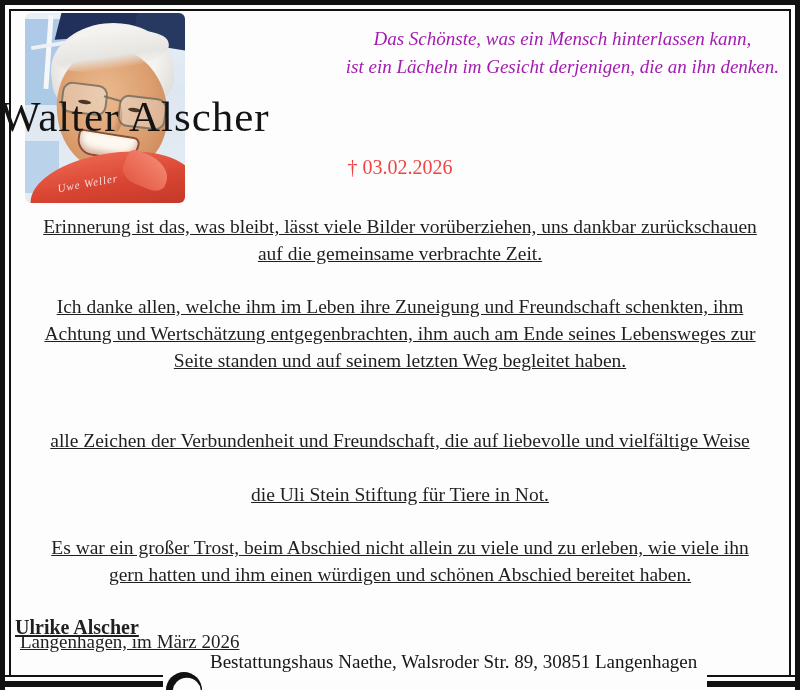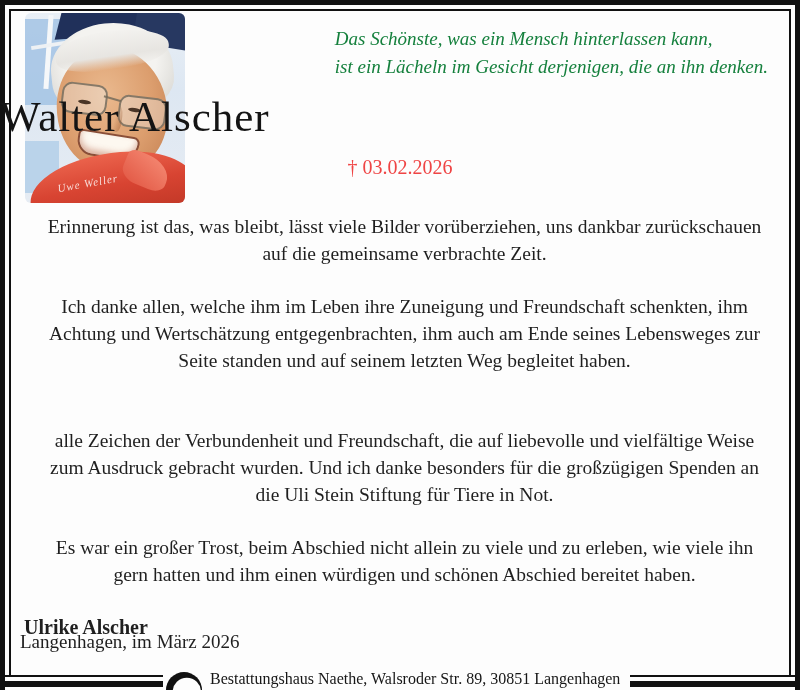--- a/index.html
+++ b/index.html
@@ -45,42 +45,42 @@
     transform:rotate(9deg);border-radius:8px 10px 28px 24px;box-shadow:inset 0 -4px 6px rgba(178,88,58,.45);}
   .p-shirt{left:4px;bottom:-8px;width:164px;height:58px;transform:rotate(-5deg);
     border-radius:60% 45% 0 0 / 80% 60% 0 0;
     background:linear-gradient(175deg,#ef6a52 0%,#d84432 55%,#c23827 100%);}
   .p-collar{left:98px;bottom:16px;width:46px;height:32px;transform:rotate(22deg);
     border-radius:20% 60% 30% 40%;background:linear-gradient(200deg,#f58a74,#e25844);}
   .p-watermark{left:32px;bottom:14px;font-style:italic;font-size:11px;letter-spacing:1px;
     color:rgba(255,255,255,.8);transform:rotate(-10deg);white-space:nowrap;}
 
   
-  .quote{position:absolute;top:25px;right:32px;text-align:left;font-style:italic;
-    font-size:19px;line-height:28px;color:#15803d;}
+  .quote{position:absolute;top:25px;right:21px;text-align:center;font-style:italic;
+    font-size:19px;line-height:28px;color:#a21caf;}
   .deceased-name{position:absolute;top:92px;left:0;width:100%;text-align:left;
     font-size:43px;letter-spacing:1px;color:#141414;}
   .death-date{position:absolute;top:156px;left:0;width:100%;text-align:center;font-size:20px;color:#ef4444;}
-  .body-text{position:absolute;top:213px;left:24px;right:15px;text-align:center;
-    font-size:19.5px;line-height:27px;}
+  .body-text{position:absolute;top:213px;left:15px;right:15px;text-align:center;
+    font-size:19.5px;line-height:27px;text-decoration:underline;}
   .body-text p{margin:0 0 26px 0;}
   .line{white-space:nowrap;}
   .signature{margin-top:0;text-align:left;font-weight:bold;font-size:20px;}
-  .place-date{position:absolute;left:20px;top:631px;font-size:19px;}
+  .place-date{position:absolute;left:20px;top:631px;font-size:19px;text-decoration:underline;}
 
   
   .bottom-strip{position:absolute;left:5px;right:5px;bottom:0;height:26px;
     display:flex;align-items:flex-end;}
   .seg{position:relative;height:15px;}
   .seg::before{content:"";position:absolute;top:0;left:0;right:0;height:2px;background:#111;}
   .seg::after{content:"";position:absolute;bottom:3px;left:0;right:0;height:6px;background:#111;}
   .seg-left{width:158px;}
   .seg-right{flex:1;}
   .logo-arch{width:36px;height:19px;margin:0 6px 0 3px;flex:0 0 auto;}
-  .firm-text{font-size:16px;color:#161616;white-space:nowrap;padding:0 10px 2px 2px;}
+  .firm-text{font-size:19px;color:#161616;white-space:nowrap;padding:0 10px 17px 2px;}
 </style>
 </head>
 <body>
 
 <div class="page">
 
   <div class="b-outer-top"></div>
   <div class="b-outer-left"></div>
   <div class="b-outer-right"></div>
   <div class="b-inner-top"></div>
@@ -125,21 +125,21 @@
       <span class="line">auf die gemeinsame verbrachte Zeit.</span>
     </p>
     <p>
       <span class="line">Ich danke allen, welche ihm im Leben ihre Zuneigung und Freundschaft schenkten, ihm</span><br>
       <span class="line">Achtung und Wertschätzung entgegenbrachten, ihm auch am Ende seines Lebensweges zur</span><br>
       <span class="line">Seite standen und auf seinem letzten Weg begleitet haben.</span>
     </p>
     <p>
       <br>
       <span class="line">alle Zeichen der Verbundenheit und Freundschaft, die auf liebevolle und vielfältige Weise</span><br>
-      <span class="line">zum Ausdruck gebracht wurden. Und ich danke besonders für die großzügigen Spenden an</span><br>
+      <br>
       <span class="line">die Uli Stein Stiftung für Tiere in Not.</span>
     </p>
     <p>
       <span class="line">Es war ein großer Trost, beim Abschied nicht allein zu viele und zu erleben, wie viele ihn</span><br>
       <span class="line">gern hatten und ihm einen würdigen und schönen Abschied bereitet haben.</span>
     </p>
     <div class="signature">Ulrike Alscher</div>
   </div>
 
   <div class="place-date">Langenhagen, im März 2026</div>

